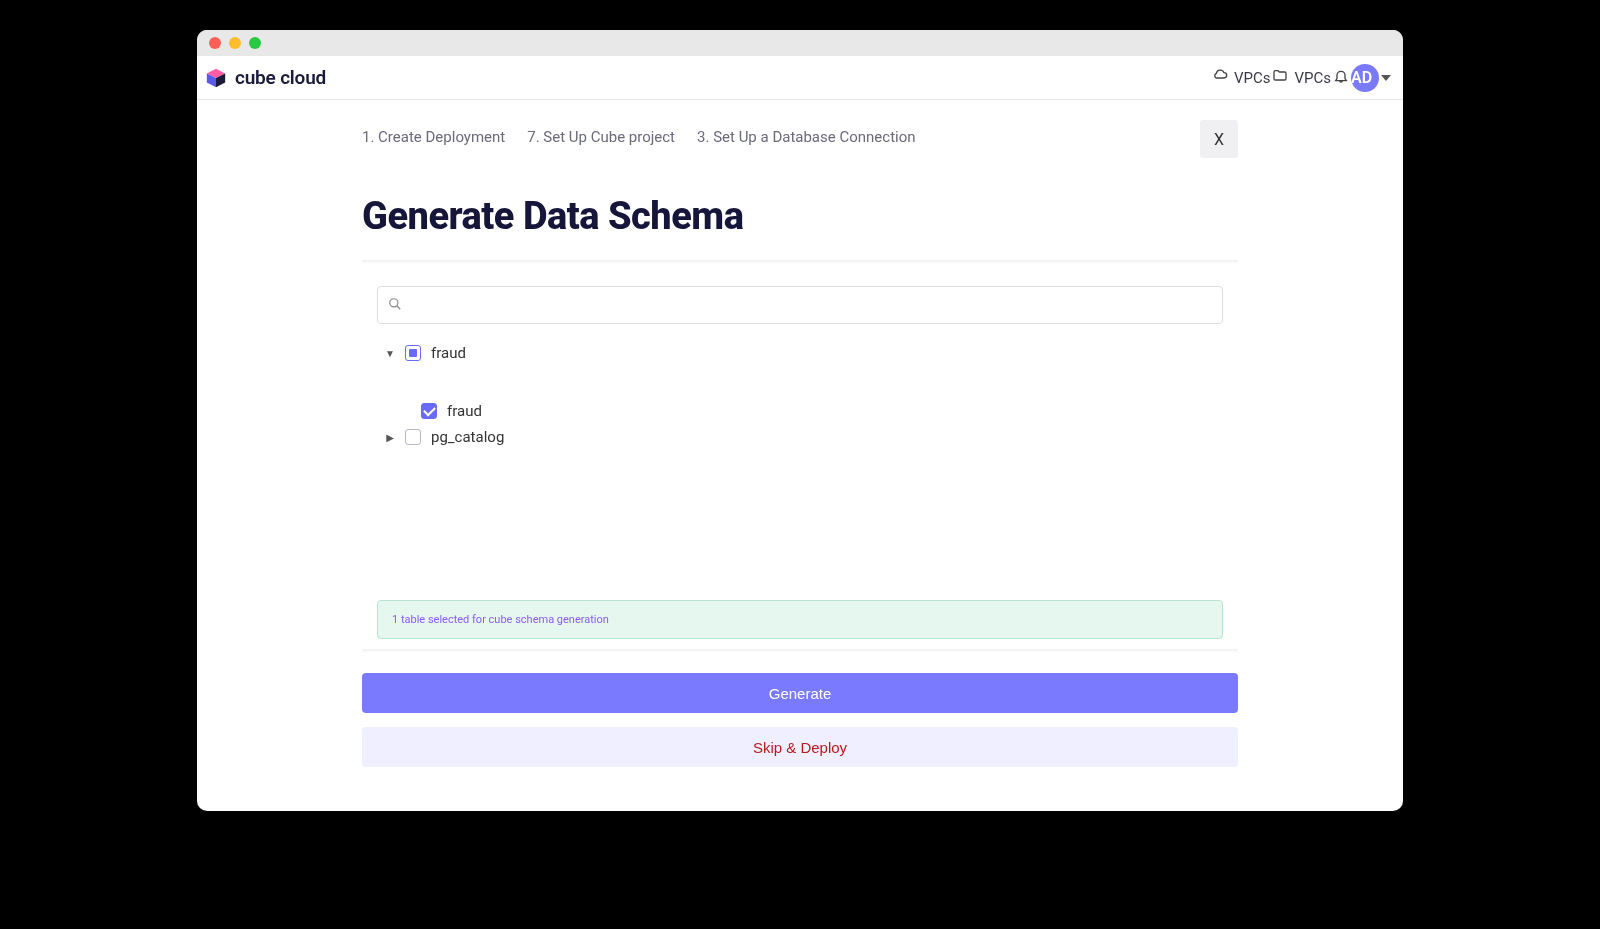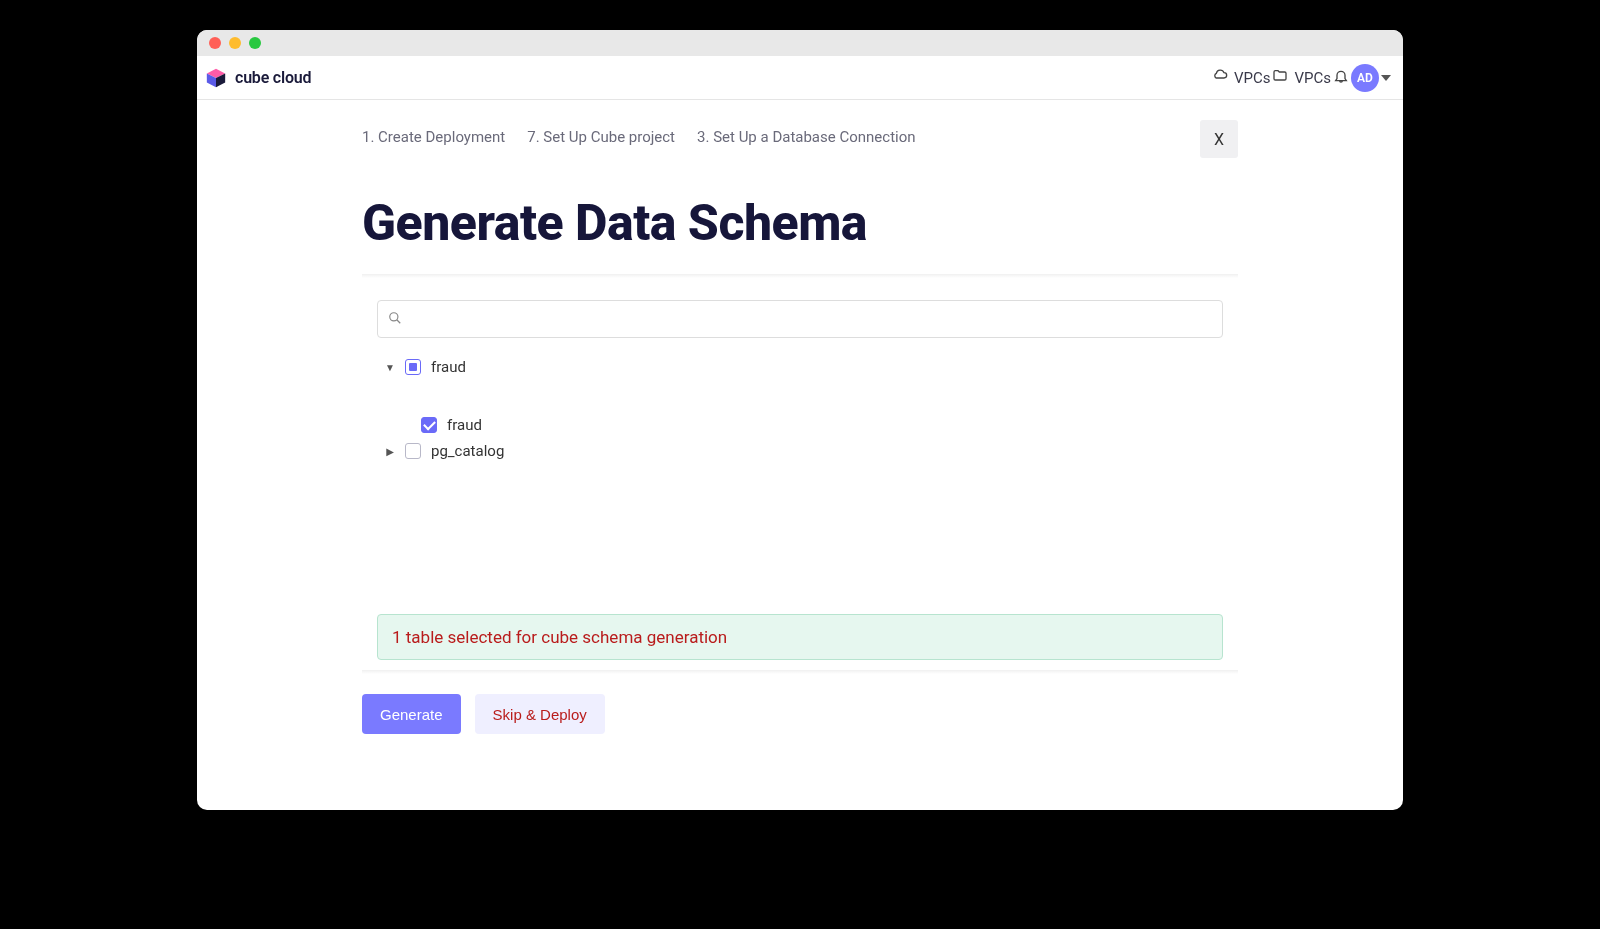--- a/index.html
+++ b/index.html
@@ -44,38 +44,38 @@
   .brand {
     display: flex;
     align-items: center;
     gap: 8px;
   }
   .brand-logo {
     width: 22px; height: 22px;
     position: relative;
   }
   .brand-name {
-    font-size: 16px;
+    font-size: 19px;
     font-weight: 600;
     color: #1a1a3a;
     letter-spacing: -0.2px;
   }
   .top-right {
     display: flex;
     align-items: center;
     gap: 2px;
     color: #3a3a4a;
     font-size: 15px;
   }
   .top-link { display: flex; align-items: center; gap: 6px; cursor: pointer; }
   .avatar {
     width: 28px; height: 28px; border-radius: 50%;
     background: #7a7aff; color: #fff;
-    display: flex; align-items: center; justify-content: center;
-    font-size: 12px; font-weight: 600;
+    display: flex; align-items: center; justify-content: flex-start;
+    font-size: 16px; font-weight: 600;
   }
   .caret-down {
     width: 0; height: 0;
     border-left: 5px solid transparent;
     border-right: 5px solid transparent;
     border-top: 6px solid #555;
   }
 
   .content {
     padding: 0 0 44px 0;
@@ -103,21 +103,21 @@
     border-radius: 3px;
     display: flex; align-items: center; justify-content: center;
     color: #333;
     cursor: pointer;
     font-size: 16px;
   }
 
   .page-title {
     width: 876px;
     margin: 30px auto 16px auto;
-    font-size: 50px;
+    font-size: 38px;
     font-weight: 800;
     color: #16163a;
     letter-spacing: -0.5px;
   }
 
   .divider-shadow {
     width: 876px;
     height: 4px;
     margin: 22px auto 0 auto;
     background: linear-gradient(to bottom, rgba(0,0,0,0.06), rgba(0,0,0,0));
@@ -181,35 +181,35 @@
     transform: rotate(45deg) translate(-1px,-1px);
   }
 
   .status-banner {
     width: 846px;
     margin: 150px auto 0 auto;
     background: #e6f7ef;
     border: 1px solid #b7e4cf;
     border-radius: 4px;
     padding: 12px 14px;
-    color: #b91c1c;
-    font-size: 17px;
+    color: #8b5cf6;
+    font-size: 11px;
   }
 
   .divider-shadow2 {
     width: 876px;
     height: 4px;
     margin: 10px auto 0 auto;
     background: linear-gradient(to bottom, rgba(0,0,0,0.06), rgba(0,0,0,0));
   }
 
   .button-row {
     width: 876px;
     margin: 20px auto 0 auto;
-    display: flex; gap: 14px;
+    display: flex; gap: 14px; flex-direction: column;
   }
   .btn {
     height: 40px; padding: 0 18px; border-radius: 4px;
     border: none; cursor: pointer; font-size: 15px;
   }
   .btn-primary { background:#7a7aff; color:#fff; }
   .btn-secondary { background:#efefff; color:#b91c1c; }
 </style>
 </head>
 <body>

